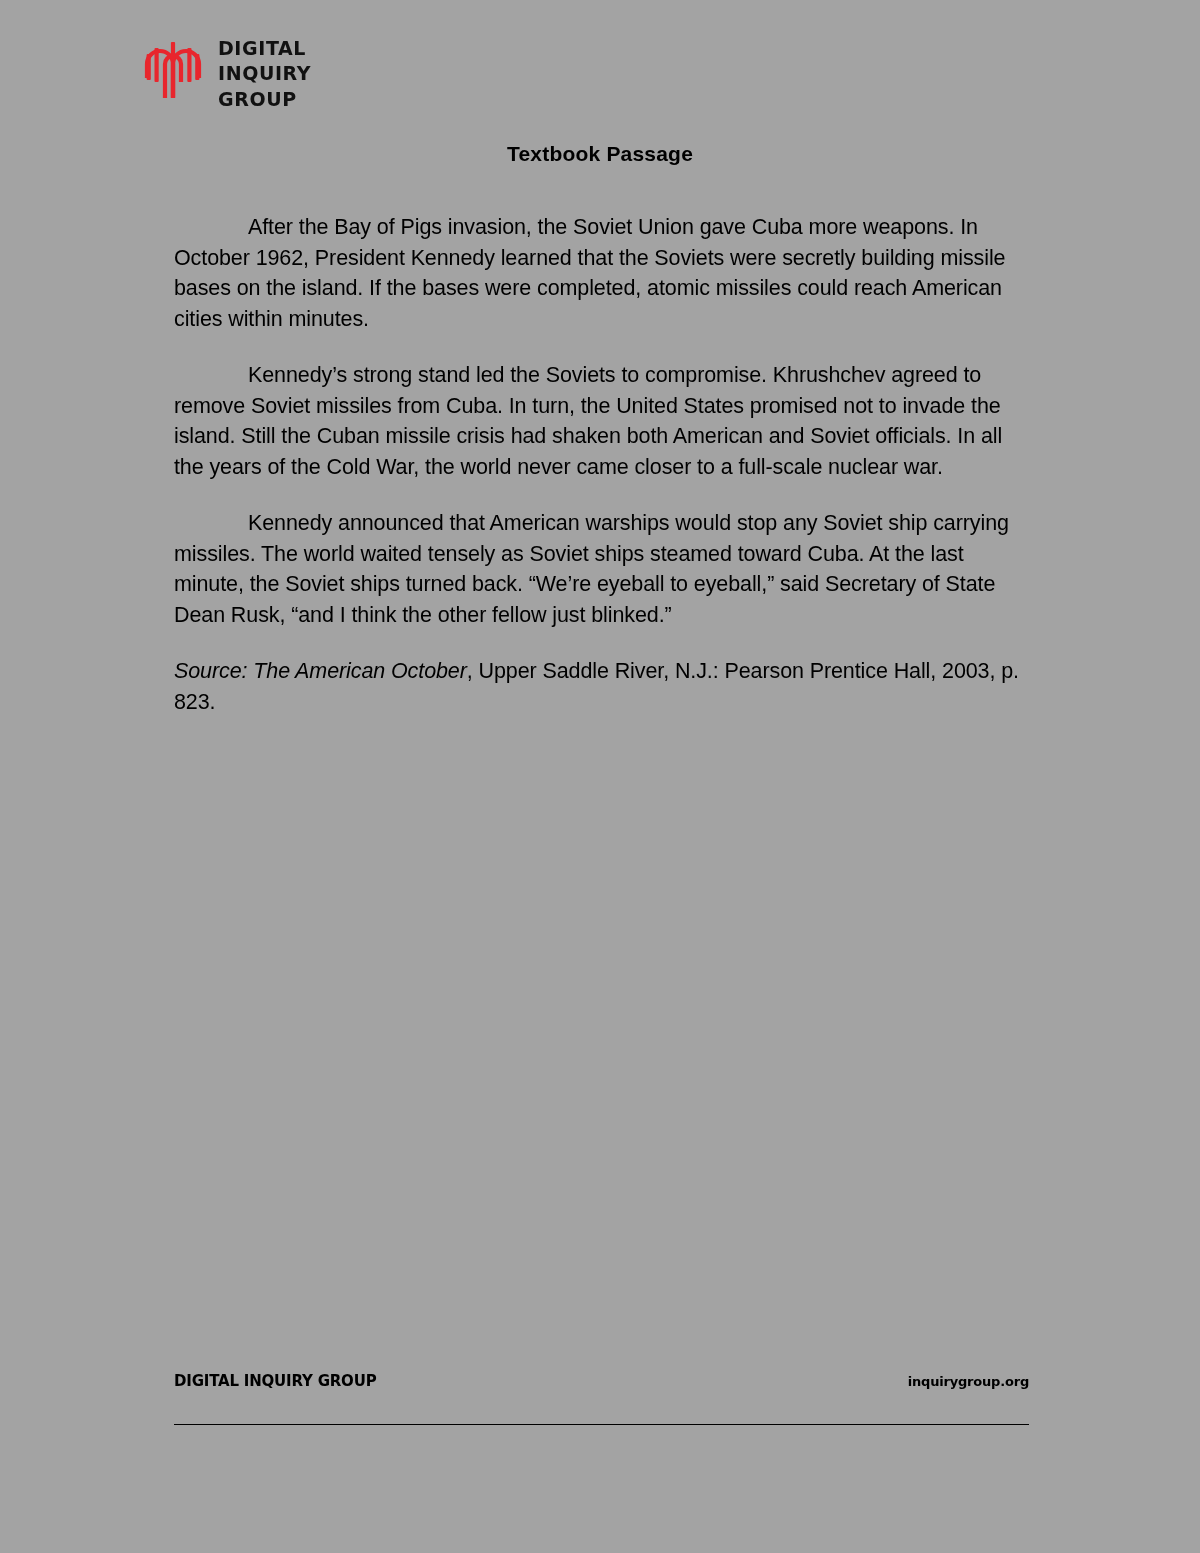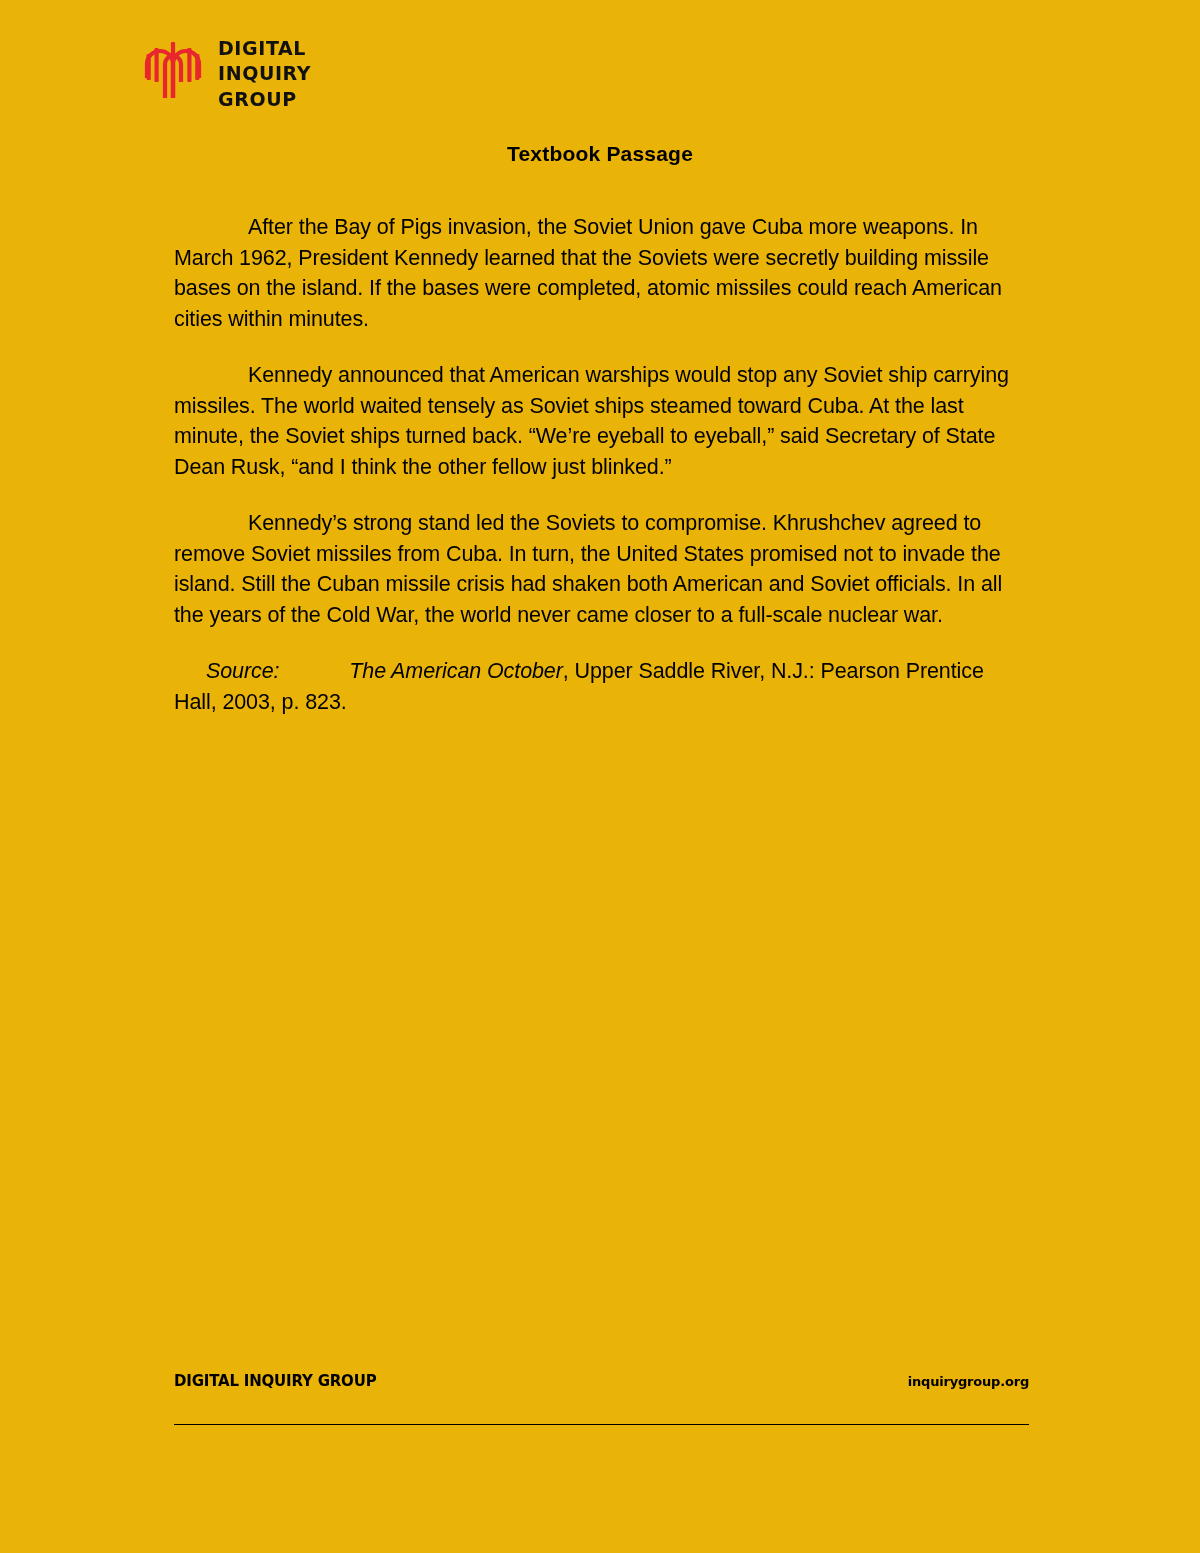--- a/index.html
+++ b/index.html
@@ -12,21 +12,21 @@
     height: 1553px;
     position: relative;
     font-family: "Liberation Sans", sans-serif;
     color: #000000;
     overflow: hidden;
   }
 
   .page {
     position: absolute;
     inset: 0;
-    background: #eab308;
+    background: #a3a3a3;
   }
 
   
   .logo-block {
     position: absolute;
     top: 34px;
     left: 144px;
     display: flex;
     align-items: flex-start;
     gap: 16px;
@@ -77,21 +77,21 @@
     letter-spacing: -0.1px;
   }
   .source {
     font-size: 21.5px;
     line-height: 1.42;
     margin: 8px 0 0 0;
     text-indent: 0;
     color: #000000;
     letter-spacing: -0.1px;
   }
-  .source .it { font-style: italic; margin-left: 32px; }
+  .source .it { font-style: italic; }
 
   
   .footer-rule {
     position: absolute;
     left: 174px;
     top: 1424px;
     width: 855px;
     height: 1px;
     background: #000000;
   }
@@ -136,23 +136,23 @@
     <span class="logo-text">
       <div>DIGITAL</div>
       <div>INQUIRY</div>
       <div>GROUP</div>
     </span>
   </div>
 
   <div class="doc-title">Textbook Passage</div>
 
   <div class="body-copy">
-    <p class="para">After the Bay of Pigs invasion, the Soviet Union gave Cuba more weapons. In March 1962, President Kennedy learned that the Soviets were secretly building missile bases on the island. If the bases were completed, atomic missiles could reach American cities within minutes.</p>
+    <p class="para">After the Bay of Pigs invasion, the Soviet Union gave Cuba more weapons. In October 1962, President Kennedy learned that the Soviets were secretly building missile bases on the island. If the bases were completed, atomic missiles could reach American cities within minutes.</p>
+    <p class="para">Kennedy’s strong stand led the Soviets to compromise. Khrushchev agreed to remove Soviet missiles from Cuba. In turn, the United States promised not to invade the island. Still the Cuban missile crisis had shaken both American and Soviet officials. In all the years of the Cold War, the world never came closer to a full-scale nuclear war.</p>
     <p class="para">Kennedy announced that American warships would stop any Soviet ship carrying missiles. The world waited tensely as Soviet ships steamed toward Cuba. At the last minute, the Soviet ships turned back. “We’re eyeball to eyeball,” said Secretary of State Dean Rusk, “and I think the other fellow just blinked.”</p>
-    <p class="para">Kennedy’s strong stand led the Soviets to compromise. Khrushchev agreed to remove Soviet missiles from Cuba. In turn, the United States promised not to invade the island. Still the Cuban missile crisis had shaken both American and Soviet officials. In all the years of the Cold War, the world never came closer to a full-scale nuclear war.</p>
 
     <p class="source">
       <span class="it">Source:</span><span class="it">&nbsp;</span><span class="it">The American October</span><span>, Upper Saddle River, N.J.: Pearson Prentice Hall, 2003, p. 823.</span>
     </p>
   </div>
 
   <div class="footer-rule"></div>
   <div class="footer">
     <span class="left">DIGITAL INQUIRY GROUP</span>
     <span class="right">inquirygroup.org</span>

